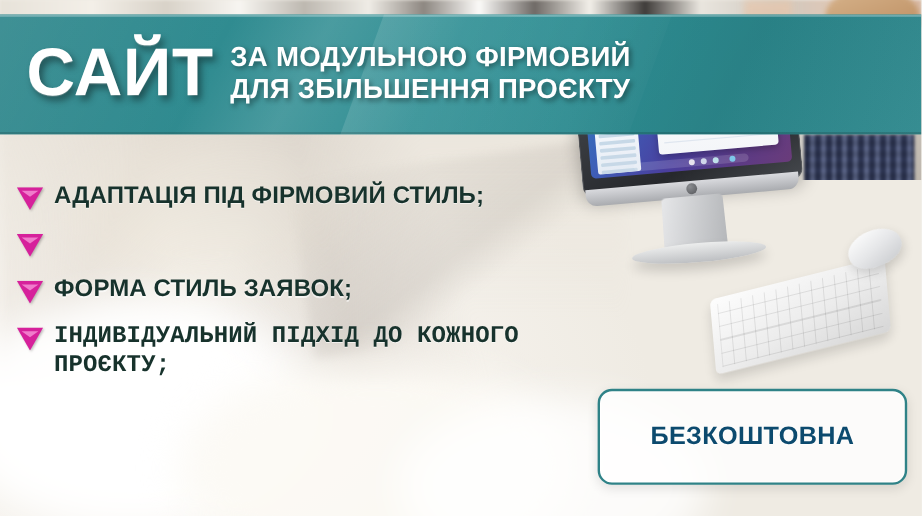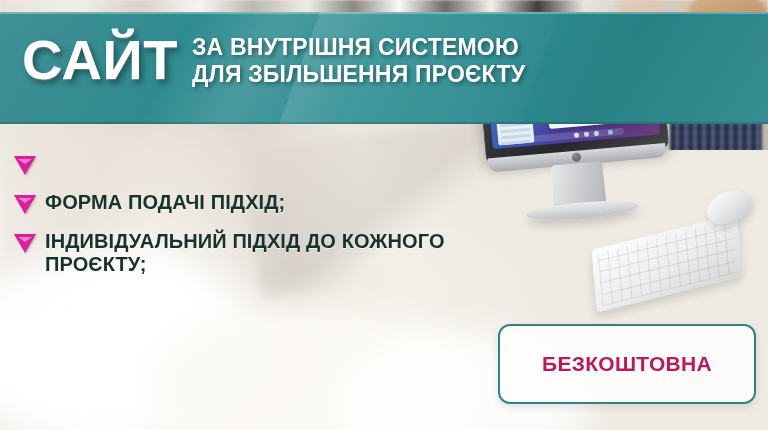--- a/index.html
+++ b/index.html
@@ -50,21 +50,21 @@
     background:linear-gradient(170deg,#d4cec6,#bdb6ad);filter:blur(2px);}
   .person .plaid{position:absolute;right:6px;top:112px;width:92px;height:50px;filter:blur(1.4px);
     background:
       repeating-linear-gradient(90deg,#2b3350 0 5px,#5a6486 5px 9px),
       repeating-linear-gradient(0deg,rgba(255,255,255,.35) 0 4px,rgba(0,0,0,.12) 4px 9px);
     background-blend-mode:multiply;}
   .arm{position:absolute;right:108px;top:0px;width:40px;height:120px;filter:blur(3px);
     background:linear-gradient(180deg,#e8c8ae,#d7ad8d);border-radius:0 0 14px 14px;opacity:.75;}
 
   
-  .banner{position:absolute;left:0;top:12px;width:768px;height:112px;overflow:hidden;
+  .banner{position:absolute;left:0;top:12px;width:768px;height:100px;overflow:hidden;
     background:linear-gradient(100deg,#2a8489 0%,#2d8c91 38%,#2f9196 62%,#2a868b 100%);}
   .banner .sheen{position:absolute;inset:0;
     background:linear-gradient(118deg, rgba(255,255,255,.10) 0%, rgba(255,255,255,.02) 24%,
       rgba(255,255,255,.14) 34%, rgba(255,255,255,0) 48%, rgba(0,0,0,.08) 78%, rgba(255,255,255,.06) 100%);}
   .banner .edge-top{position:absolute;left:0;top:0;width:768px;height:2px;background:rgba(255,255,255,.30);}
   .banner .edge-bot{position:absolute;left:0;bottom:0;width:768px;height:2px;background:rgba(0,0,0,.14);}
   .banner .glass{position:absolute;left:300px;top:-20px;width:240px;height:150px;transform:skewX(-20deg);
     background:linear-gradient(90deg,rgba(255,255,255,.12),rgba(255,255,255,.02));}
 
   .title-row{position:absolute;left:22px;top:6px;display:flex;align-items:flex-start;}
@@ -130,33 +130,33 @@
       repeating-linear-gradient(90deg, rgba(0,0,0,.09) 0 1px, rgba(0,0,0,0) 1px 10px),
       repeating-linear-gradient(0deg, rgba(0,0,0,.09) 0 1px, rgba(0,0,0,0) 1px 11px);}
   .mouse{position:absolute;left:706px;top:192px;width:46px;height:30px;border-radius:50% 50% 46% 46%;
     transform:rotate(-22deg);
     background:linear-gradient(160deg,#ffffff 0%,#e6e7e9 50%,#c9cbce 100%);
     box-shadow:0 4px 9px rgba(0,0,0,.16);filter:blur(.3px);}
 
   
   .bullets{position:absolute;left:14px;top:152px;width:470px;}
   .bullet{display:flex;align-items:flex-start;margin-bottom:16px;}
-  .bullet:last-child{margin-bottom:0;}
+  .bullet:last-child{margin-bottom:0;font-family:Liberation Mono, monospace;}
   .tri{flex:0 0 auto;width:22px;height:19px;margin-right:9px;margin-top:4px;position:relative;
     filter:drop-shadow(1px 1px 1px rgba(0,0,0,.25));}
   .tri svg{display:block;}
   .btext{font-size:20px;font-weight:700;color:#17322c;line-height:1.16;letter-spacing:.1px;
     text-shadow:0 1px 0 rgba(255,255,255,.6);}
 
   
   .cta{position:absolute;left:498px;top:324px;width:254px;height:76px;border-radius:12px;
     border:2px solid #2f8287;background:rgba(255,255,255,.80);
     box-shadow:0 3px 9px rgba(0,0,0,.10), inset 0 0 0 1px rgba(255,255,255,.6);
     display:flex;flex-direction:column;align-items:center;justify-content:center;}
-  .cta div{font-size:21px;font-weight:700;color:#be185d;line-height:1.18;letter-spacing:.3px;
+  .cta div{font-size:21px;font-weight:700;color:#0c4a6e;line-height:1.18;letter-spacing:.3px;
     text-shadow:0 1px 0 rgba(255,255,255,.8);}
 </style>
 </head>
 <body>
 
 <div class="stage">
 
   <div class="bg">
     <div class="bg-base"></div>
     <div class="blob b4"></div>
@@ -234,43 +234,52 @@
   <div class="mouse"></div>
 
   <div class="banner">
     <div class="sheen"></div>
     <div class="glass"></div>
     <div class="edge-top"></div>
     <div class="edge-bot"></div>
     <div class="title-row">
       <div class="title-main">САЙТ</div>
       <div class="title-sub">
-        <div>ЗА ВНУТРІШНЯ СИСТЕМОЮ</div>
+        <div>ЗА МОДУЛЬНОЮ ФІРМОВИЙ</div>
         <div>ДЛЯ ЗБІЛЬШЕННЯ ПРОЄКТУ</div>
       </div>
     </div>
   </div>
 
   <div class="bullets">
     <div class="bullet">
       <span class="tri">
         <svg width="22" height="19" viewBox="0 0 22 19">
             <polygon points="0,0 22,0 11,19" fill="#d6219b"></polygon>
             <polygon points="4,3 18,3 11,8" fill="#f07ccb"></polygon>
           </svg>
       </span>
-    </div>
-    <div class="bullet">
-      <span class="tri">
-        <svg width="22" height="19" viewBox="0 0 22 19">
-            <polygon points="0,0 22,0 11,19" fill="#d6219b"></polygon>
-            <polygon points="4,3 18,3 11,8" fill="#f07ccb"></polygon>
-          </svg>
-      </span>
-      <span class="btext">ФОРМА ПОДАЧІ ПІДХІД;</span>
+      <span class="btext">АДАПТАЦІЯ ПІД ФІРМОВИЙ СТИЛЬ;</span>
+    </div>
+    <div class="bullet">
+      <span class="tri">
+        <svg width="22" height="19" viewBox="0 0 22 19">
+            <polygon points="0,0 22,0 11,19" fill="#d6219b"></polygon>
+            <polygon points="4,3 18,3 11,8" fill="#f07ccb"></polygon>
+          </svg>
+      </span>
+    </div>
+    <div class="bullet">
+      <span class="tri">
+        <svg width="22" height="19" viewBox="0 0 22 19">
+            <polygon points="0,0 22,0 11,19" fill="#d6219b"></polygon>
+            <polygon points="4,3 18,3 11,8" fill="#f07ccb"></polygon>
+          </svg>
+      </span>
+      <span class="btext">ФОРМА СТИЛЬ ЗАЯВОК;</span>
     </div>
     <div class="bullet">
       <span class="tri">
         <svg width="22" height="19" viewBox="0 0 22 19">
             <polygon points="0,0 22,0 11,19" fill="#d6219b"></polygon>
             <polygon points="4,3 18,3 11,8" fill="#f07ccb"></polygon>
           </svg>
       </span>
       <span class="btext">ІНДИВІДУАЛЬНИЙ ПІДХІД ДО КОЖНОГО ПРОЄКТУ;</span>
     </div>

